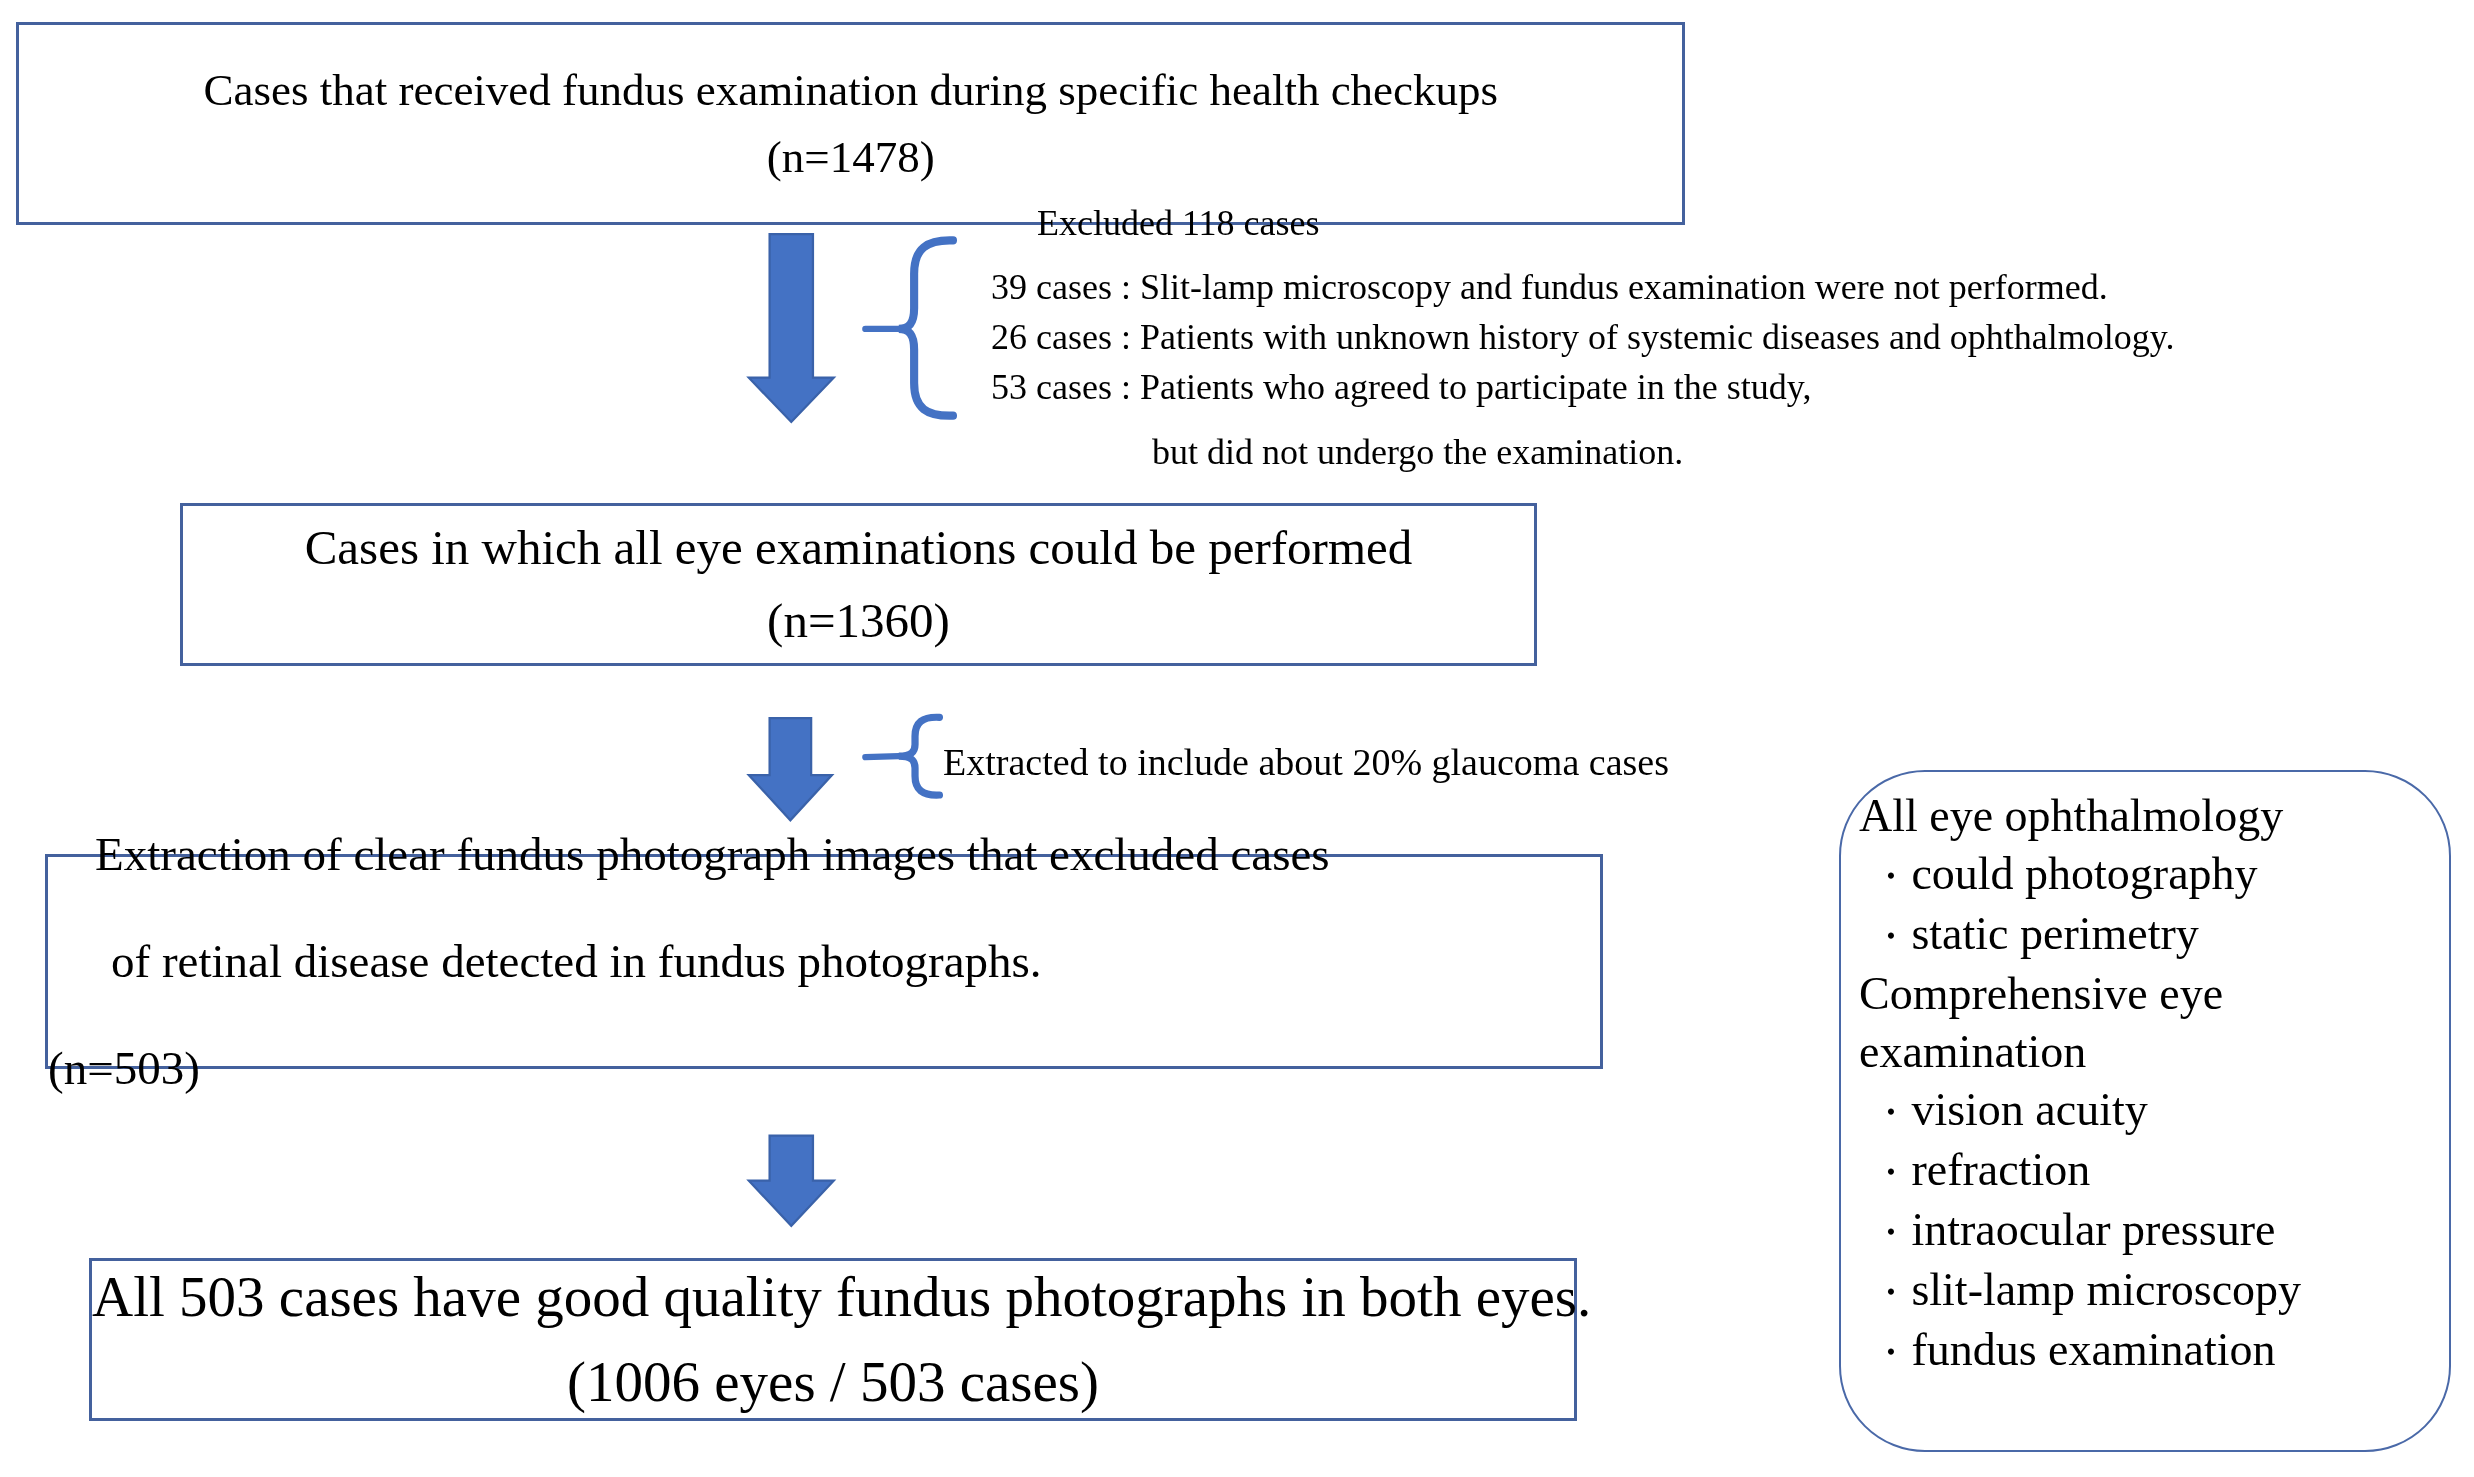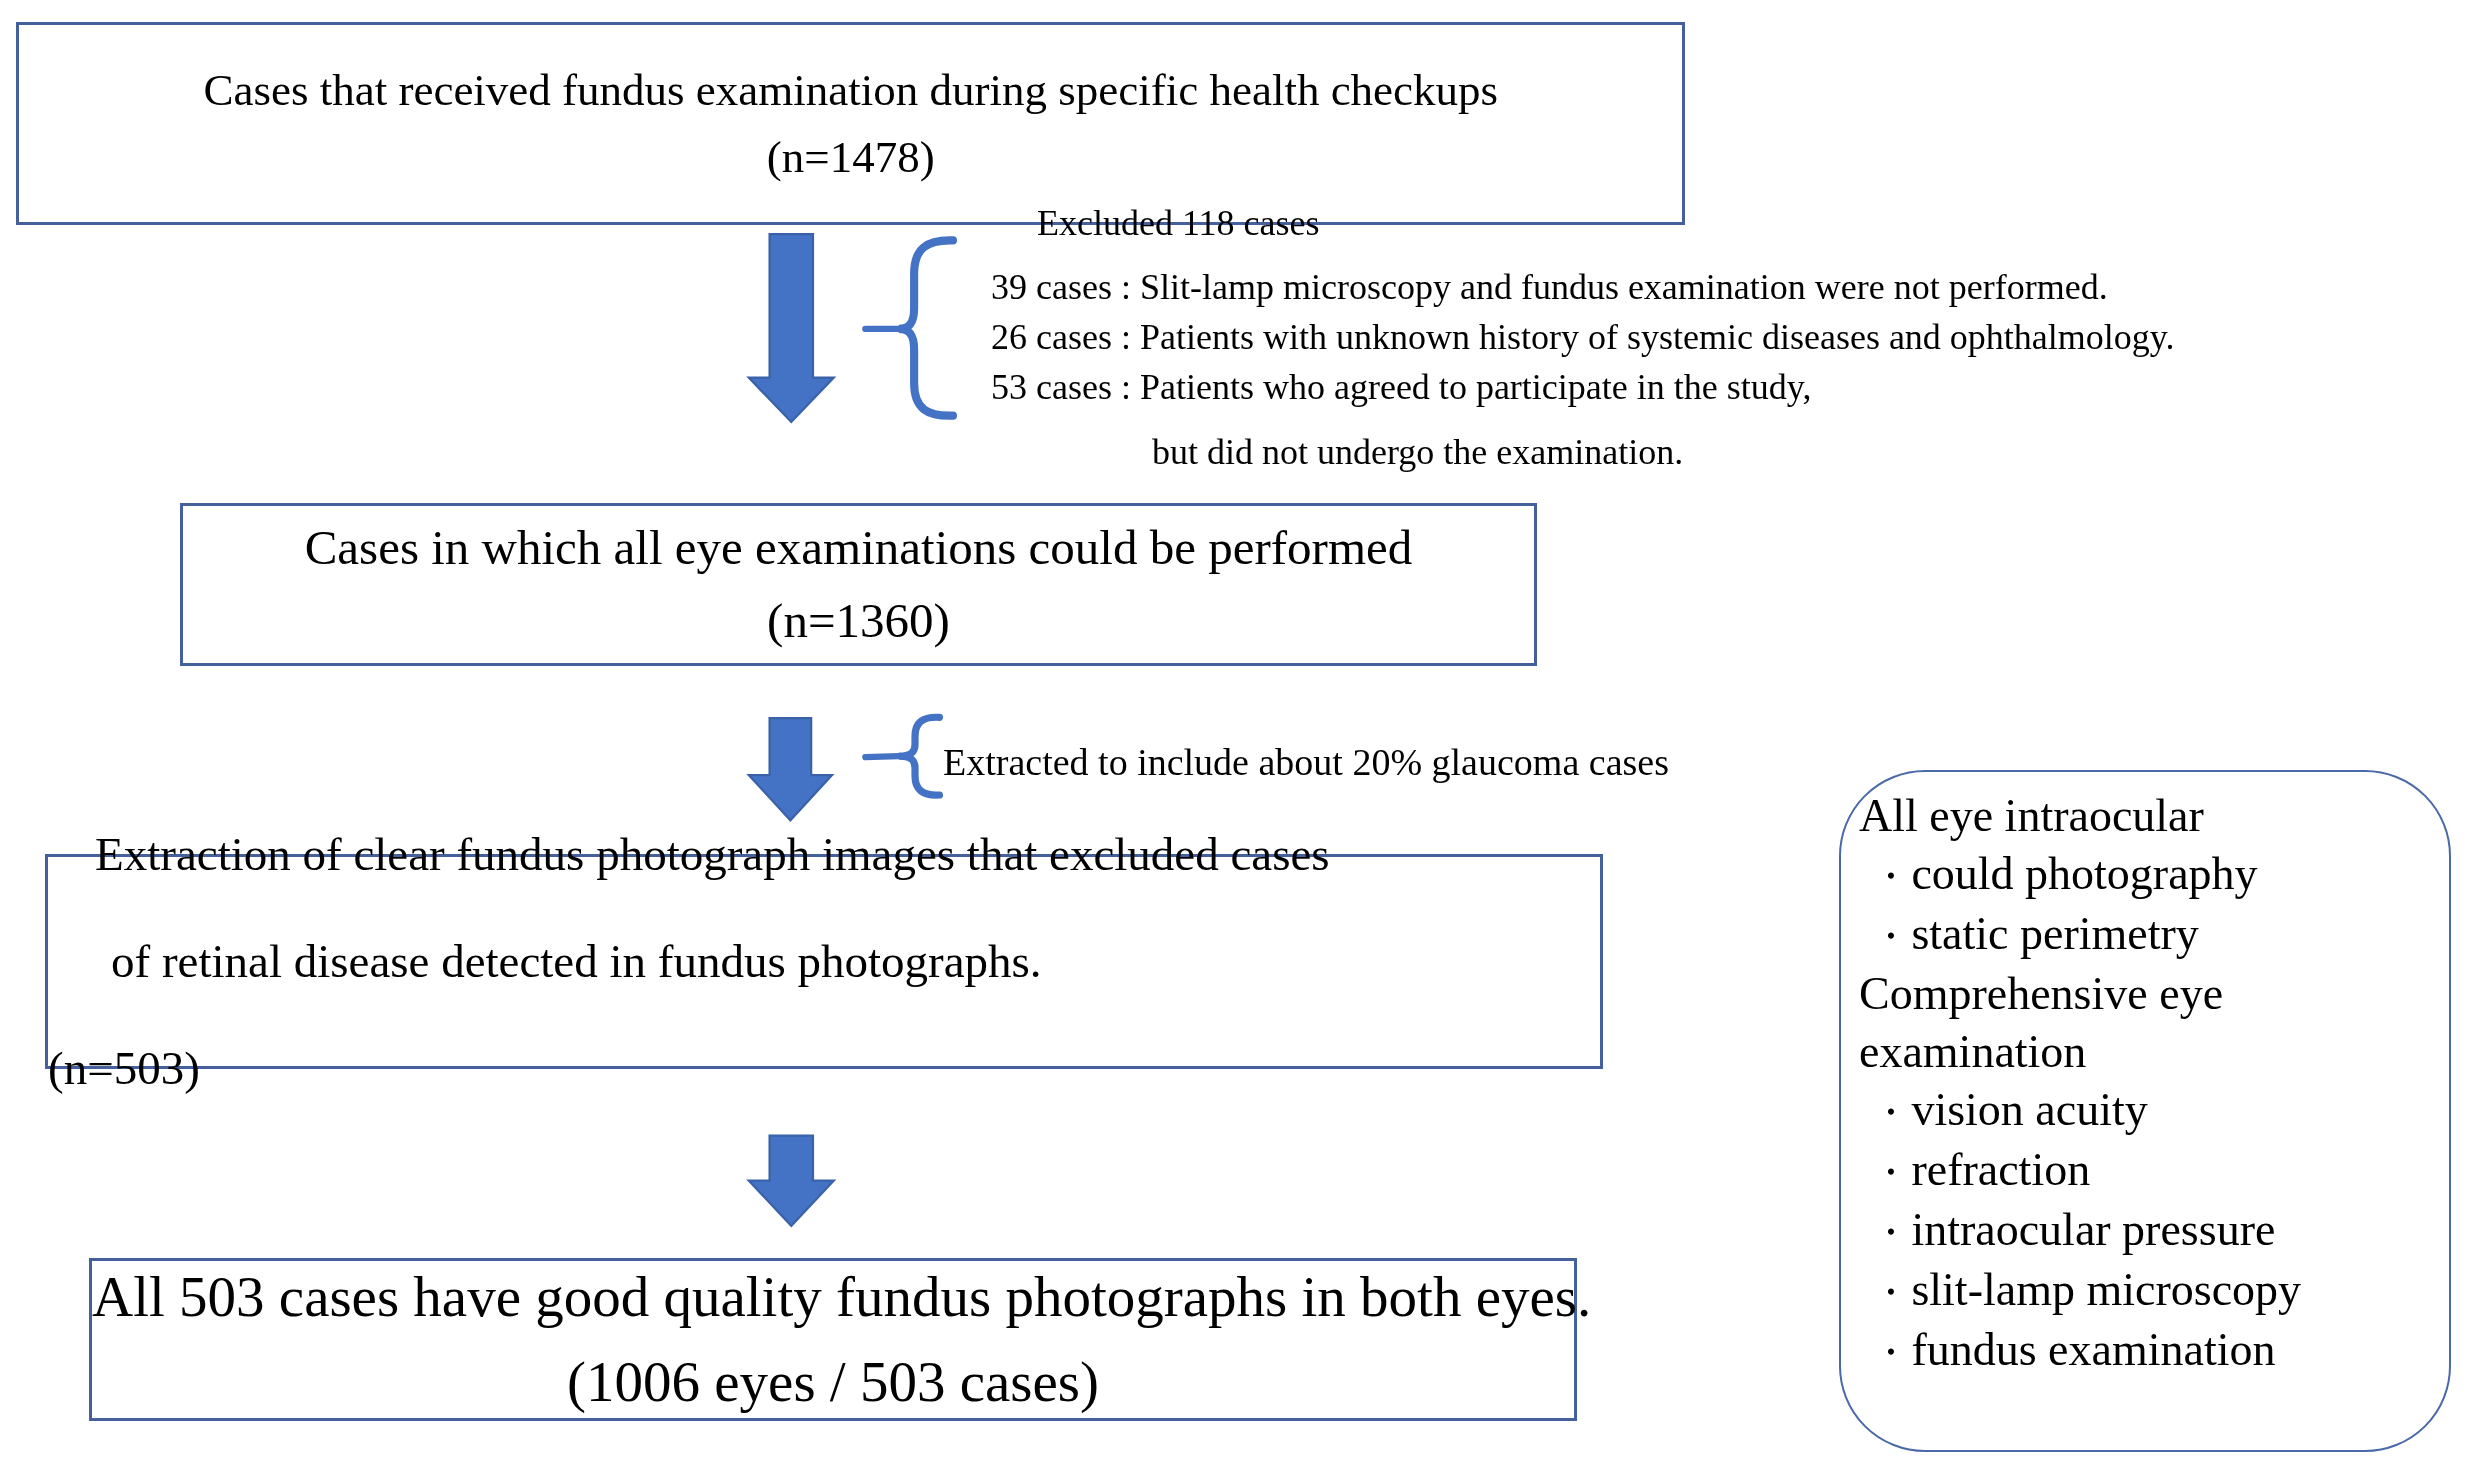--- a/index.html
+++ b/index.html
@@ -95,21 +95,21 @@
 
   <div class="note excl excl-title">Excluded 118 cases</div>
   <div class="note excl excl-l1">39 cases : Slit-lamp microscopy and fundus examination were not performed.</div>
   <div class="note excl excl-l2">26 cases : Patients with unknown history of systemic diseases and ophthalmology.</div>
   <div class="note excl excl-l3">53 cases : Patients who agreed to participate in the study,</div>
   <div class="note excl excl-l4">but did not undergo the examination.</div>
 
   <div class="note extract-note">Extracted to include about 20% glaucoma cases</div>
 
   <div class="side-box">
-    <div class="sp-line">All eye intraocular</div>
+    <div class="sp-line">All eye ophthalmology</div>
     <div class="sp-line"><span class="sp-bullet">・</span><span>could photography</span></div>
     <div class="sp-line"><span class="sp-bullet">・</span><span>static perimetry</span></div>
     <div class="sp-line">Comprehensive eye</div>
     <div class="sp-line">examination</div>
     <div class="sp-line"><span class="sp-bullet">・</span><span>vision acuity</span></div>
     <div class="sp-line"><span class="sp-bullet">・</span><span>refraction</span></div>
     <div class="sp-line"><span class="sp-bullet">・</span><span>intraocular pressure</span></div>
     <div class="sp-line"><span class="sp-bullet">・</span><span>slit-lamp microscopy</span></div>
     <div class="sp-line"><span class="sp-bullet">・</span><span>fundus examination</span></div>
   </div>

